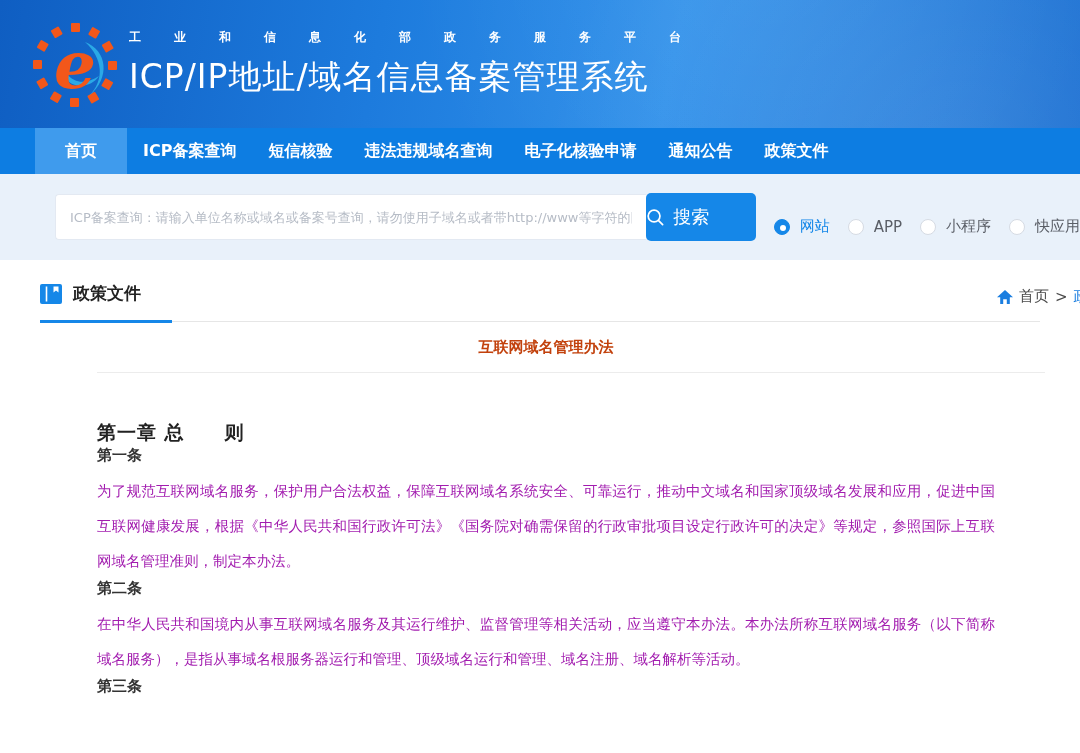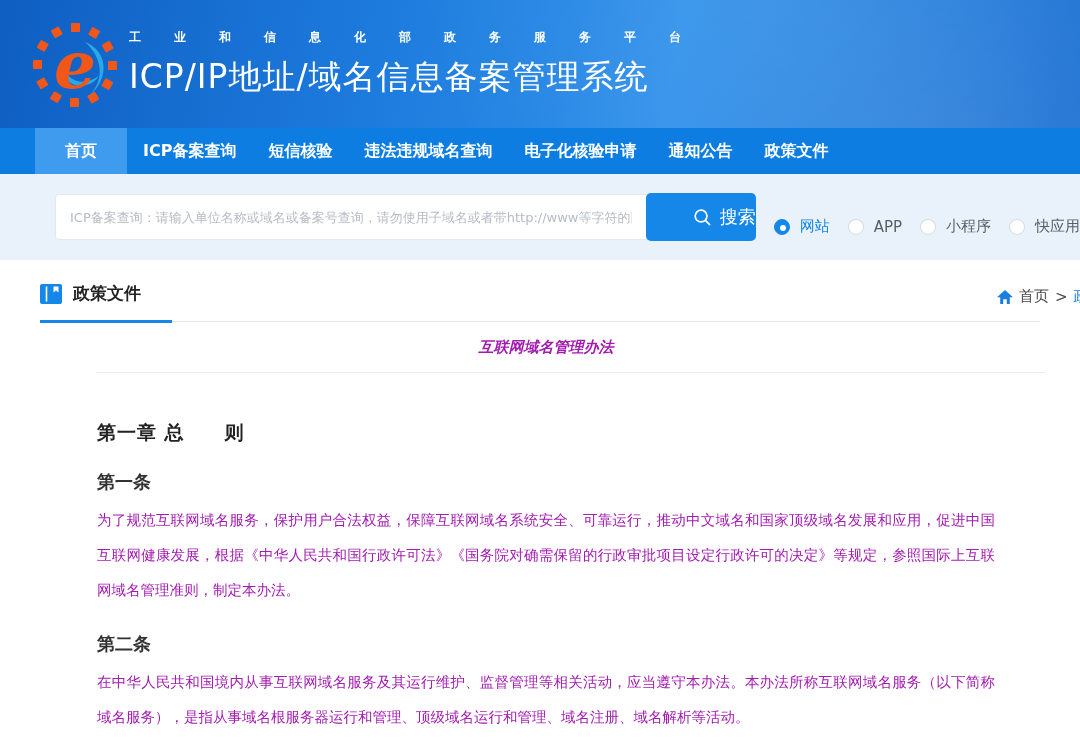--- a/index.html
+++ b/index.html
@@ -25,21 +25,21 @@
 
   
   .search-section { height:86px; background:#e9f1fa; display:flex; align-items:flex-start;
     padding:20px 0 0 55px; }
   .search-input { width:646px; height:46px; border:1px solid #e3e9f2; border-right:none;
     border-radius:4px 0 0 4px; padding:0 14px; font-size:13px; color:#333; outline:none;
     font-family:inherit; }
   .search-input::placeholder { color:#b6bcc6; }
   .search-btn { width:120px; height:48px; margin-top:-1px; background:#1587e8; border:none;
     border-radius:5px; color:#fff; font-size:18px; display:flex; align-items:center;
-    justify-content:flex-end; gap:8px; cursor:pointer; font-family:inherit; }
+    justify-content:flex-start; gap:8px; cursor:pointer; font-family:inherit; }
   .radio-row { display:flex; align-items:center; margin-left:18px; margin-top:23px; white-space:nowrap; }
   .radio-group { display:flex; align-items:center; margin-left:18px; cursor:pointer; }
   .radio-group:first-child { margin-left:0; }
   .radio { width:16px; height:16px; border-radius:50%; background:#fff; border:1px solid #d6dbe3;
     display:inline-block; position:relative; flex:0 0 auto; }
   .radio.selected { background:#1587e8; border-color:#1587e8; }
   .radio.selected::after { content:''; position:absolute; left:5px; top:5px; width:6px; height:6px;
     border-radius:50%; background:#fff; }
   .radio-label { font-size:15px; color:#5a5e66; margin-left:10px; }
   .radio-group.selected .radio-label { color:#1587e8; }
@@ -49,24 +49,24 @@
   .section-row { position:relative; margin-top:22px; border-bottom:1px solid #e6e6e6; height:40px; }
   .section-row::after { content:''; position:absolute; left:0; bottom:-2px; width:132px; height:3px;
     background:#1587e8; }
   .section-head { display:flex; align-items:center; gap:11px; }
   .section-title { font-size:17px; font-weight:bold; color:#222; }
   .breadcrumb { position:absolute; left:957px; top:5px; display:flex; align-items:center;
     gap:6px; font-size:15px; color:#4a4a4a; white-space:nowrap; }
   .breadcrumb .current { color:#1a7ee0; }
 
   .doc { margin:0 45px 0 57px; }
-  .doc-title { text-align:center; font-size:15px; font-weight:bold; color:#a21caf; margin-top:16px;font-style:italic; }
+  .doc-title { text-align:center; font-size:15px; font-weight:bold; color:#c2410c; margin-top:16px; }
   .doc-divider { border:none; border-top:1px solid #ececec; margin:15px -50px 0 0; }
   .chapter { font-size:19px; font-weight:bold; color:#222; margin-top:47px; letter-spacing:1px; }
-  .article-label { font-size:18px; font-weight:600; color:#333; margin-top:24px; }
+  .article-label { font-size:15px; font-weight:600; color:#333; }
   .article-text { font-size:14.5px; line-height:35px; color:#a21caf; text-align:justify; margin-top:9px; }
 </style>
 </head>
 <body>
 
 <header class="header">
   <div class="logo">
     <svg viewBox="0 0 84 100" width="84" height="100">
       <g fill="#f2571a">
         <rect x="38" y="9" width="9" height="9" rx="1" transform="rotate(0 42 51)"></rect>

